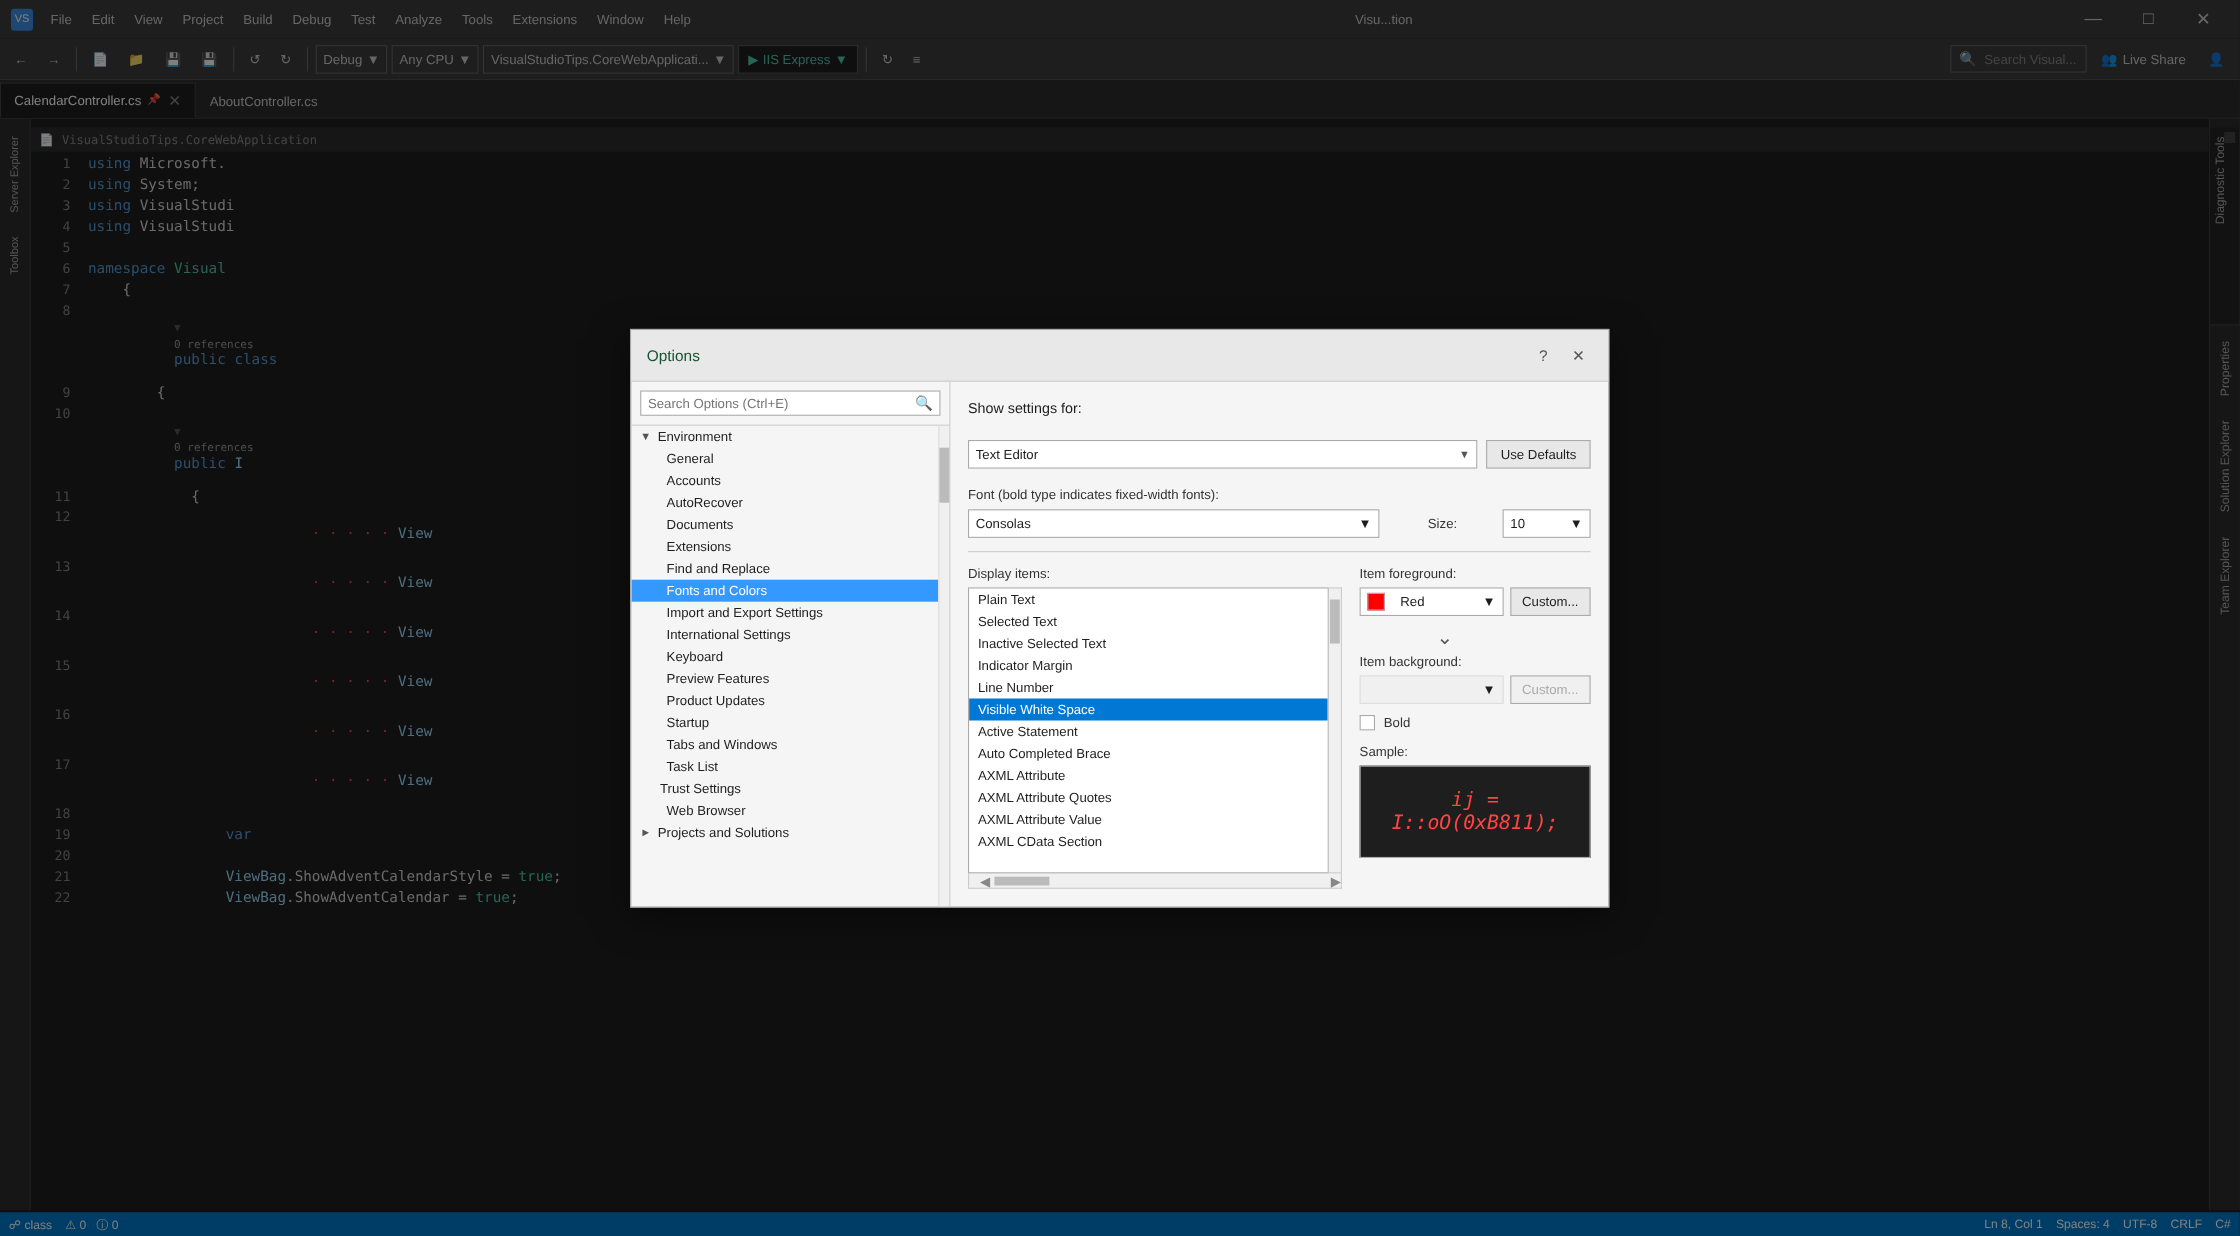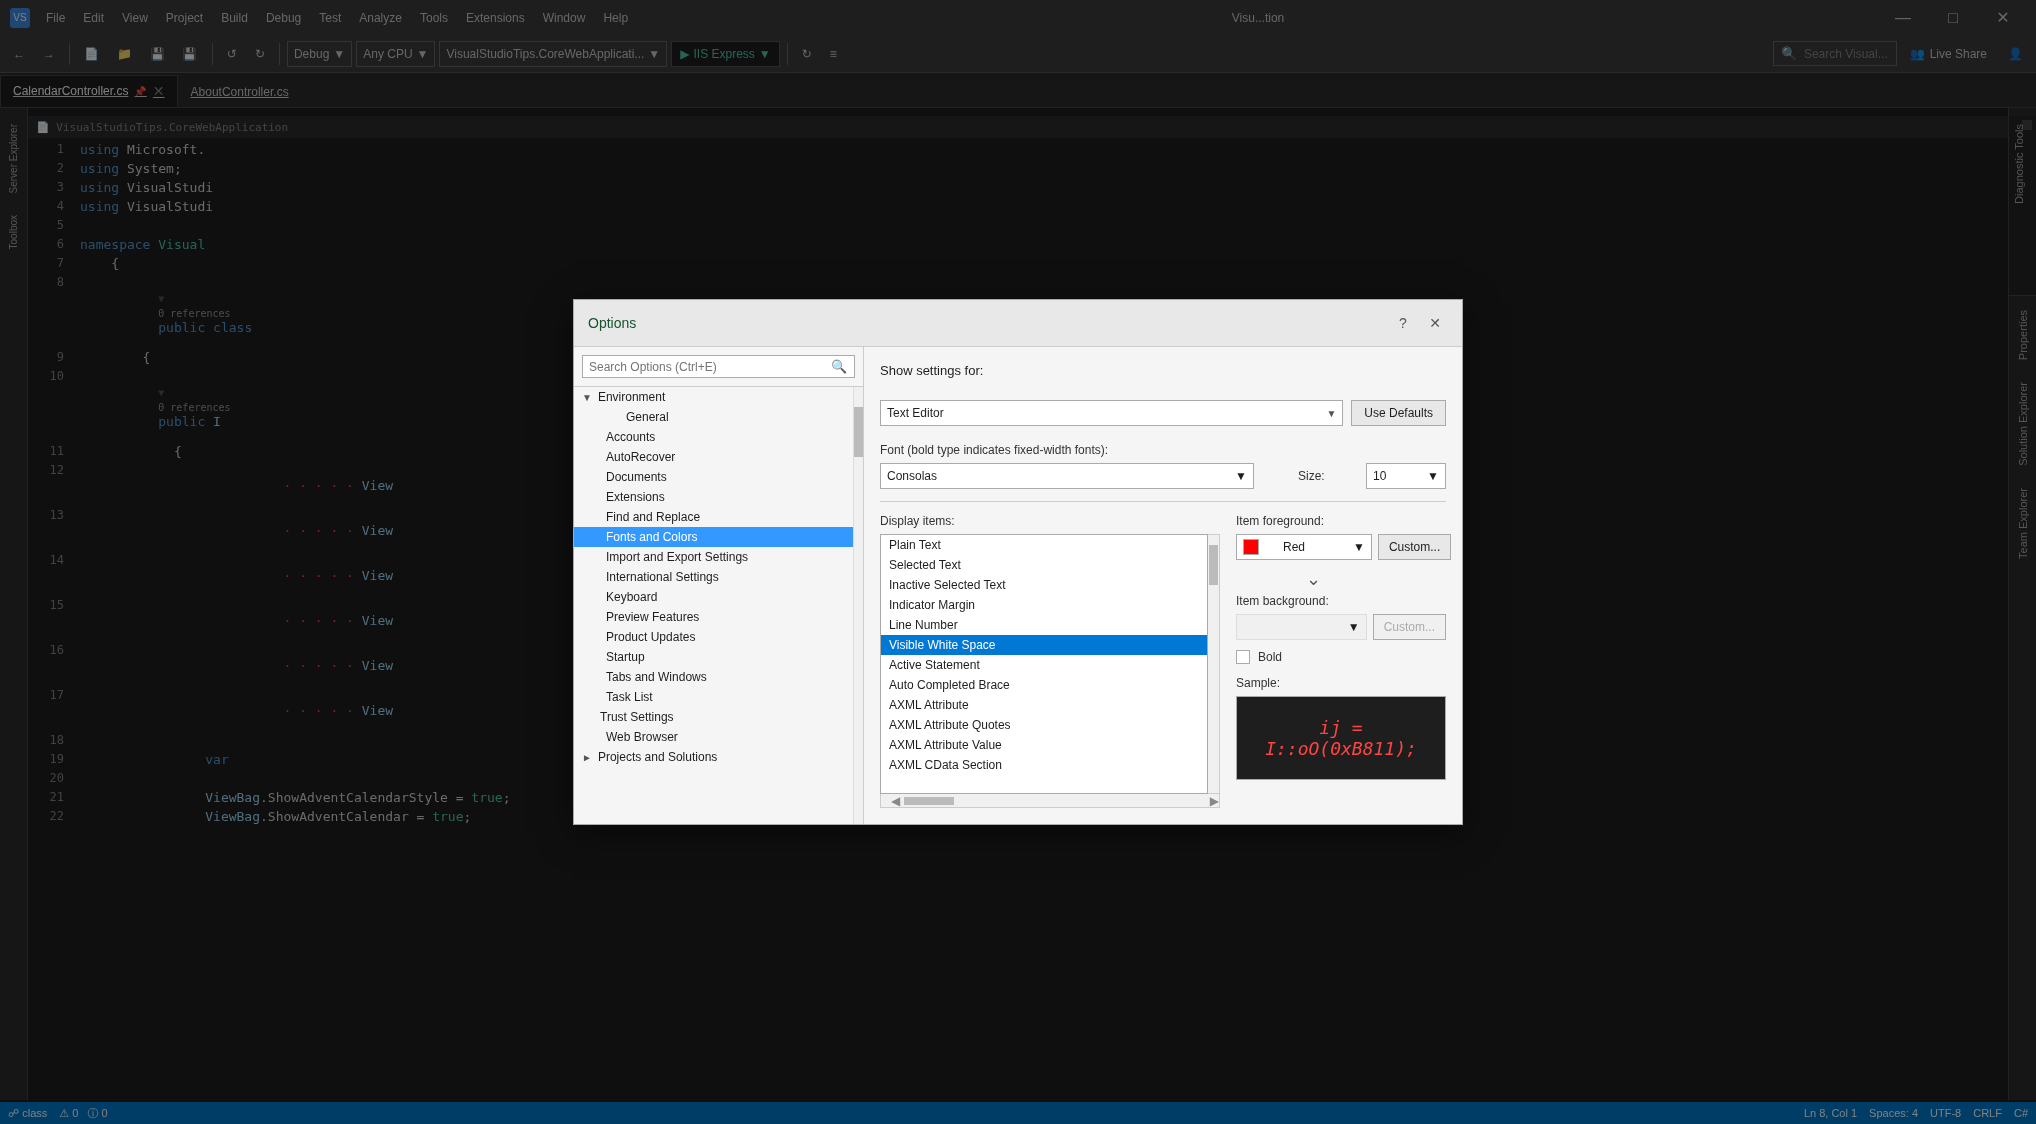--- a/index.html
+++ b/index.html
@@ -51,21 +51,20 @@
     .live-share-area { display: flex; align-items: center; gap: 6px; margin-left: auto; }
     .live-share-btn { color: #ccc; font-size: 12px; display: flex; align-items: center; gap: 4px; cursor: pointer; padding: 4px 8px; }
 
     
     .tab-bar {
       background: #2d2d2d;
       height: 35px;
       display: flex;
       align-items: flex-end;
       border-bottom: 1px solid #444;
-      text-decoration: underline;
     }
     .tab {
       height: 32px;
       padding: 0 12px;
       display: flex;
       align-items: center;
       gap: 6px;
       font-size: 12px;
       color: #ccc;
       cursor: pointer;
@@ -587,21 +586,21 @@
             <span>🔍</span>
           </div>
         </div>
         <div class="dialog-tree-container">
           <div class="dialog-tree-list">
 
             <div class="tree-item parent">
               <span class="tree-expand">▼</span>
               <span>Environment</span>
             </div>
-            <div class="tree-item" style="padding-left: 52px;">
+            <div class="tree-item" style="padding-left: 32px;">
               <span>General</span>
             </div>
             <div class="tree-item" style="padding-left: 32px; align-items: flex-end;">
               <span>Accounts</span>
             </div>
             <div class="tree-item" style="padding-left: 32px;">
               <span>AutoRecover</span>
             </div>
             <div class="tree-item" style="padding-left: 32px;">
               <span>Documents</span>
@@ -715,21 +714,21 @@
               <div style="flex:1; display:flex; align-items:center; padding: 0 4px;">
                 <div style="height:8px; width:50px; background:#bbb;"></div>
               </div>
               <span style="color:#888; font-size:12px; cursor:pointer;">▶</span>
             </div>
           </div>
 
           <div style="width:210px;">
             <div class="item-fg-label">Item foreground:</div>
             <div class="color-row">
-              <div class="color-select" style="border:1px solid #aaa; background:white; height:26px; flex:1; display:flex; align-items:center; gap:24px; padding: 0 6px;">
+              <div class="color-select" style="border:1px solid #aaa; background:white; height:26px; flex:1; display:flex; align-items:center; gap:14px; padding: 0 6px;">
                 <div class="color-swatch" style="width:16px; height:16px; background:#ff0000; border:1px solid #aaa;"></div>
                 <span>Red</span>
                 <span style="flex:1;"></span>
                 <span>▼</span>
               </div>
               <button class="custom-btn">Custom...</button>
             </div>
 
             <div style="margin-bottom: 4px; position: relative; height: 20px;">
               <div style="position:absolute; left:70px; top:0; color:#555; font-size:18px; line-height:1;">⌄</div>

